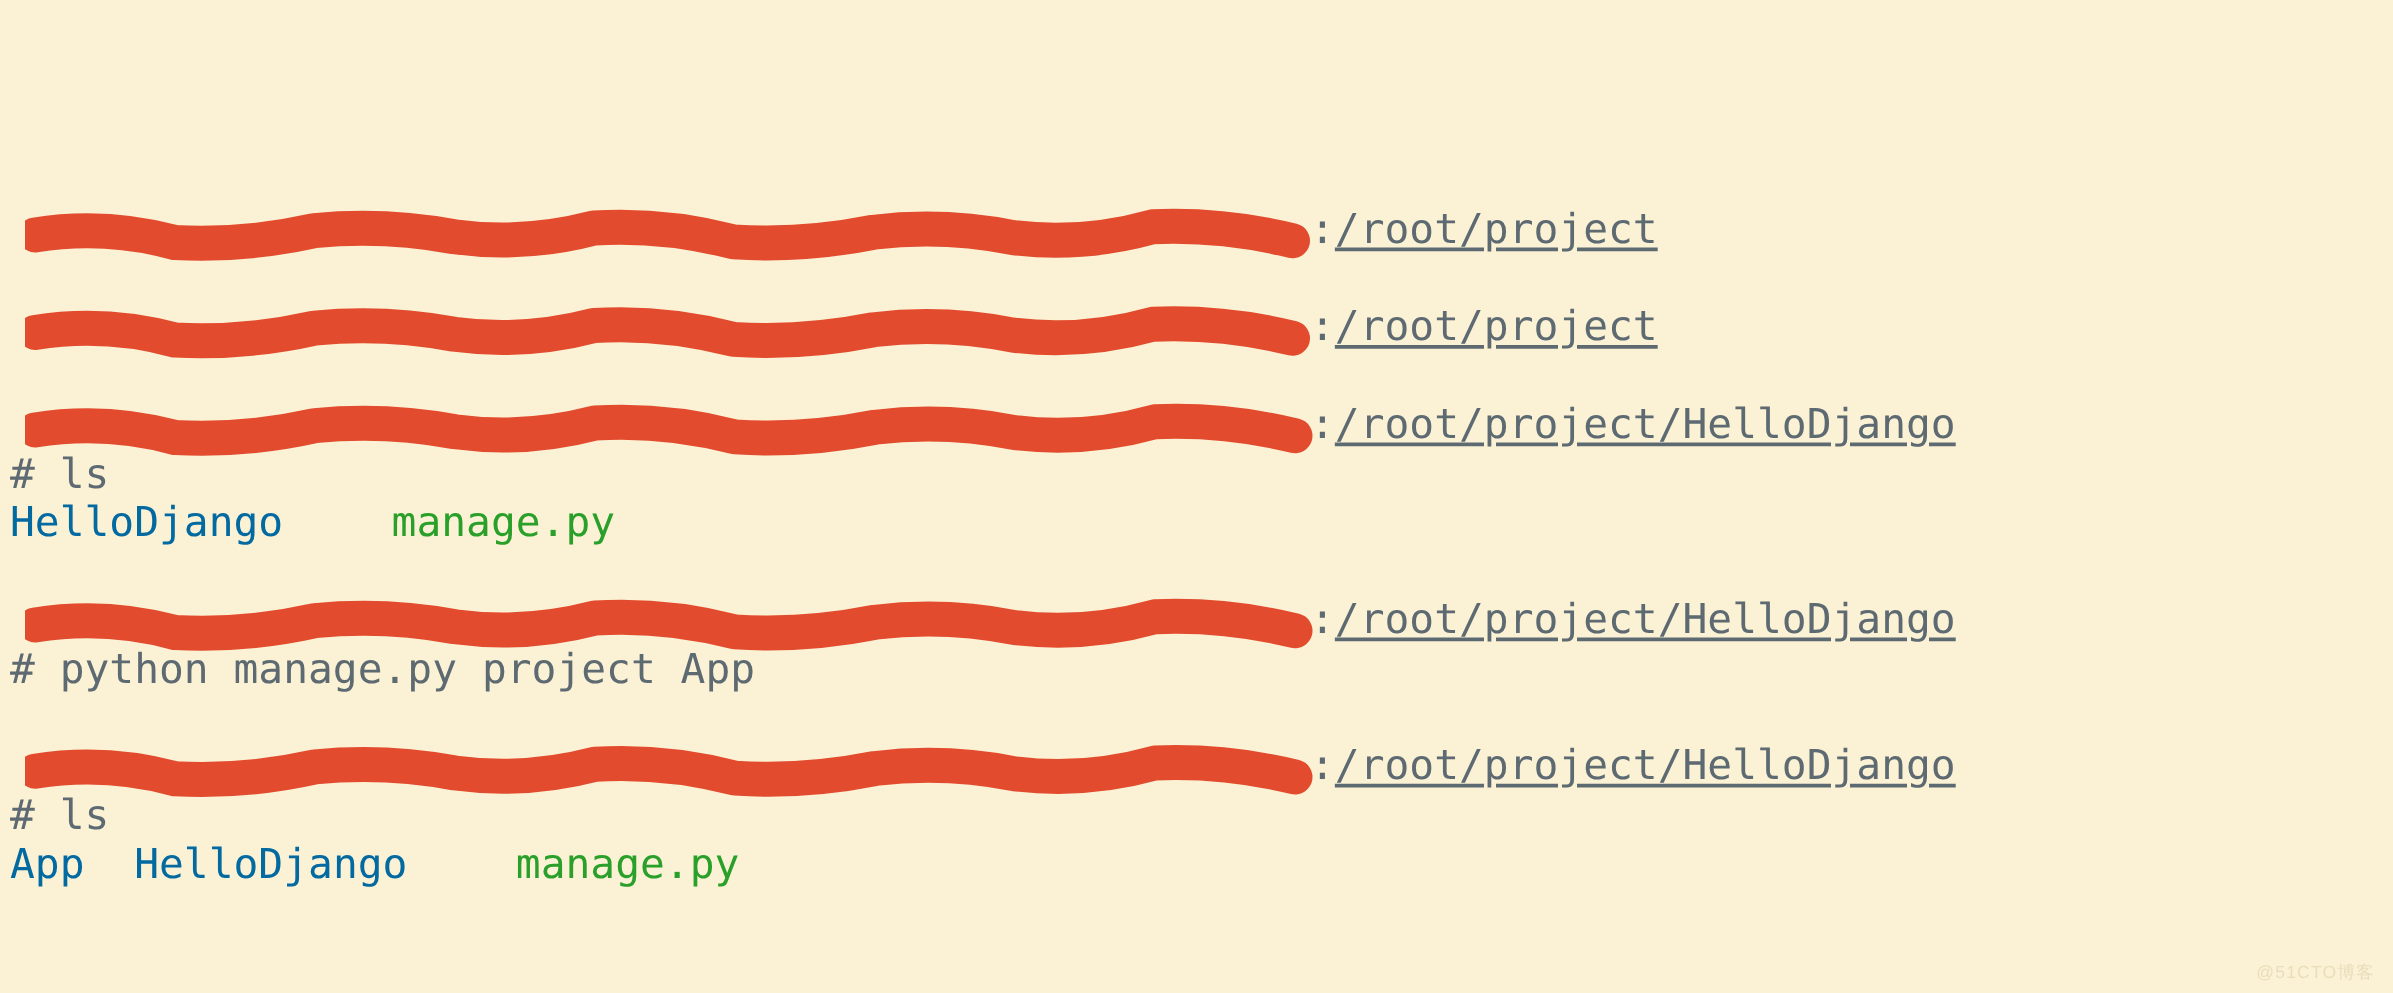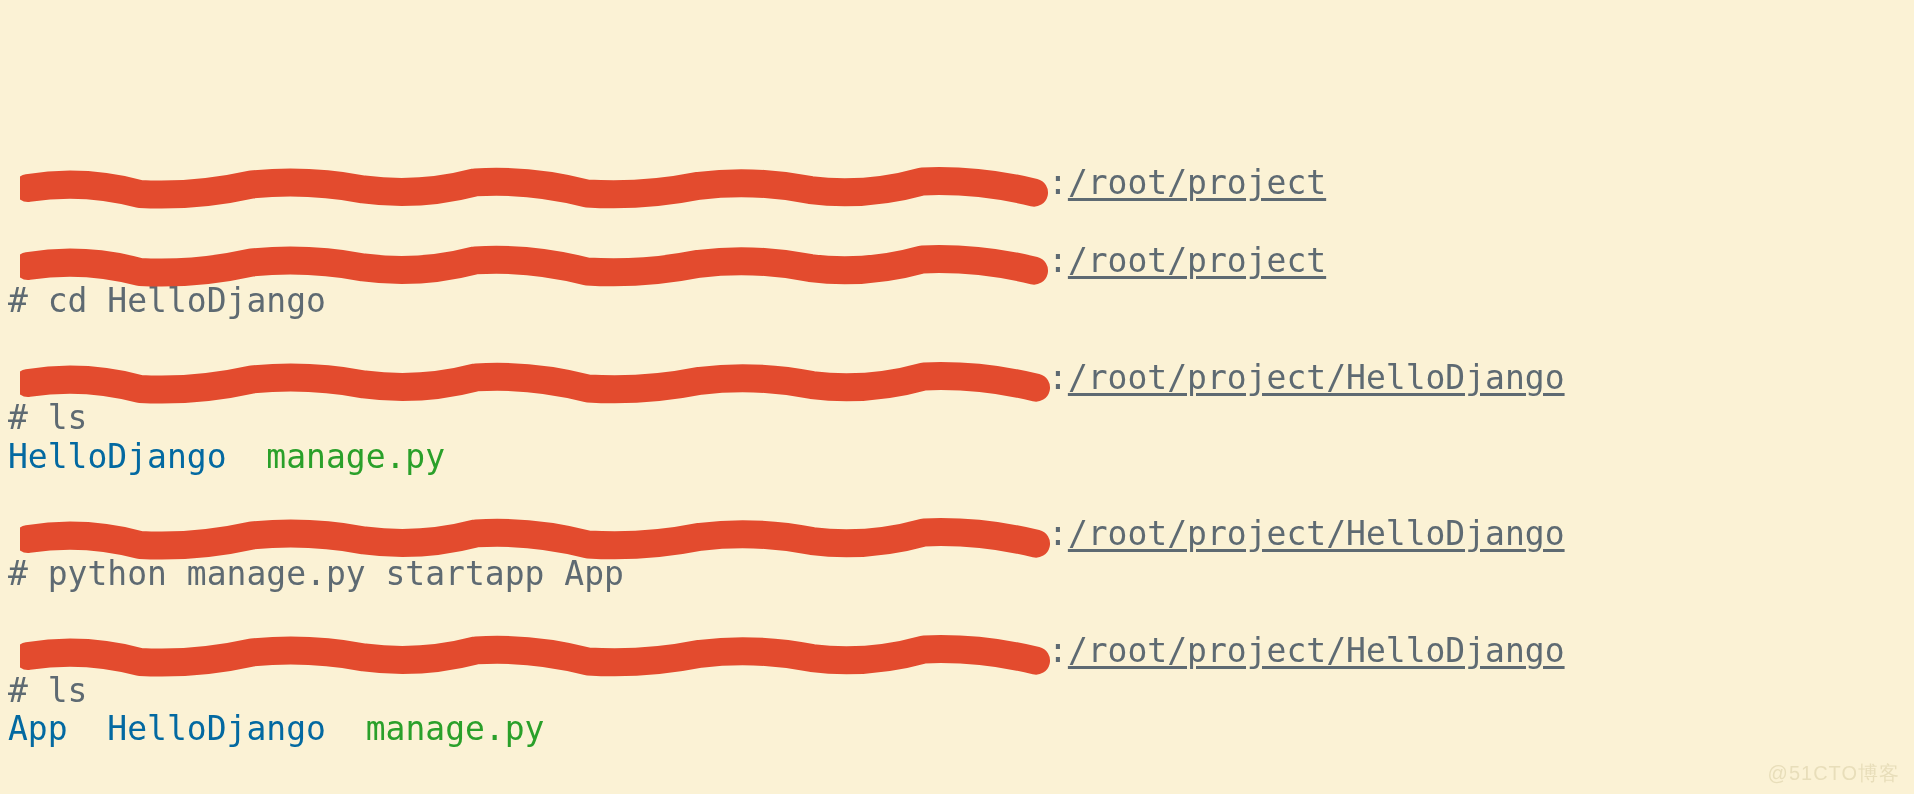--- a/index.html
+++ b/index.html
@@ -30,28 +30,28 @@
     color: #5e6a72;
     font-weight: 500;
   }
   .path-suffix .colon { text-decoration: none; }
   .path-suffix .path  { text-decoration: underline; text-underline-offset: 4px; }
   .cmd-line {
     color: #5e6a72;
   }
   .hash { color:#5e6a72; }
   .dir  { color:#0369a1; }
-  .file-exec { color:#2aa02a; }
+  .file-exec { color:#2aa02a;margin-left:47px; }
   .gap { height: 38px; }
   .gap-top { height: 8px; }
   .watermark {
     position: absolute;
     right: 14px;
     bottom: 8px;
-    font-size: 20px;
+    font-size: 14px;
     color: #e8deba;
     font-family: sans-serif;
     letter-spacing: 1px;
   }
   
   svg.scribble {
     position: absolute;
     left: 0;
     top: 0;
     pointer-events: none;
@@ -59,22 +59,22 @@
 </style>
 </head>
 <body>
 
 <div class="terminal">
   <div class="gap-top"></div>
   <div id="rows"><div class="prompt-line"><svg class="scribble" width="1050" height="50" style="left: 12px; top: 0px;">
           <path d="M 8 24 Q 63.9 15.0 119.8 30.0 Q 175.7 33.0 231.6 20.5 Q 287.4 15.0 343.3 25.4 Q 399.2 33.0 455.1 18.4 Q 511.0 15.0 566.9 29.5 Q 622.8 33.0 678.7 21.8 Q 734.6 15.0 790.4 26.1 Q 846.3 33.0 902.2 17.4 Q 958.1 15.0 1014.0 28.6" stroke="#e34b2e" stroke-width="28" stroke-linecap="round" stroke-linejoin="round" fill="none"></path>
         </svg><span class="path-suffix" style="left: 1040px;"><span class="colon">:</span><span class="path">/root/project</span></span></div><div class="gap"></div><div class="prompt-line"><svg class="scribble" width="1050" height="50" style="left: 12px; top: 0px;">
           <path d="M 8 24 Q 63.9 15.0 119.8 30.0 Q 175.7 33.0 231.6 20.5 Q 287.4 15.0 343.3 25.4 Q 399.2 33.0 455.1 18.4 Q 511.0 15.0 566.9 29.5 Q 622.8 33.0 678.7 21.8 Q 734.6 15.0 790.4 26.1 Q 846.3 33.0 902.2 17.4 Q 958.1 15.0 1014.0 28.6" stroke="#e34b2e" stroke-width="28" stroke-linecap="round" stroke-linejoin="round" fill="none"></path>
-        </svg><span class="path-suffix" style="left: 1040px;"><span class="colon">:</span><span class="path">/root/project</span></span></div><div class="cmd-line"><span class="hash"># </span><span>cd HelloDjango</span></div><div class="gap"></div><div class="prompt-line"><svg class="scribble" width="1052" height="50" style="left: 12px; top: 0px;">
+        </svg><span class="path-suffix" style="left: 1040px;"><span class="colon">:</span><span class="path">/root/project</span></span></div><div class="gap"></div><div class="prompt-line"><svg class="scribble" width="1052" height="50" style="left: 12px; top: 0px;">
           <path d="M 8 24 Q 64.0 15.0 120.0 30.0 Q 176.0 33.0 232.0 20.5 Q 288.0 15.0 344.0 25.4 Q 400.0 33.0 456.0 18.4 Q 512.0 15.0 568.0 29.5 Q 624.0 33.0 680.0 21.8 Q 736.0 15.0 792.0 26.1 Q 848.0 33.0 904.0 17.4 Q 960.0 15.0 1016.0 28.6" stroke="#e34b2e" stroke-width="28" stroke-linecap="round" stroke-linejoin="round" fill="none"></path>
         </svg><span class="path-suffix" style="left: 1040px;"><span class="colon">:</span><span class="path">/root/project/HelloDjango</span></span></div><div class="cmd-line"><span class="hash"># </span><span>ls</span></div><div class="cmd-line"><span class="dir">HelloDjango</span><span>  </span><span class="file-exec">manage.py</span></div><div class="gap"></div><div class="prompt-line"><svg class="scribble" width="1052" height="50" style="left: 12px; top: 0px;">
           <path d="M 8 24 Q 64.0 15.0 120.0 30.0 Q 176.0 33.0 232.0 20.5 Q 288.0 15.0 344.0 25.4 Q 400.0 33.0 456.0 18.4 Q 512.0 15.0 568.0 29.5 Q 624.0 33.0 680.0 21.8 Q 736.0 15.0 792.0 26.1 Q 848.0 33.0 904.0 17.4 Q 960.0 15.0 1016.0 28.6" stroke="#e34b2e" stroke-width="28" stroke-linecap="round" stroke-linejoin="round" fill="none"></path>
-        </svg><span class="path-suffix" style="left: 1040px;"><span class="colon">:</span><span class="path">/root/project/HelloDjango</span></span></div><div class="cmd-line"><span class="hash"># </span><span>python manage.py startapp App</span></div><div class="gap"></div><div class="prompt-line"><svg class="scribble" width="1052" height="50" style="left: 12px; top: 0px;">
+        </svg><span class="path-suffix" style="left: 1040px;"><span class="colon">:</span><span class="path">/root/project/HelloDjango</span></span></div><div class="cmd-line"><span class="hash"># </span><span>python manage.py project App</span></div><div class="gap"></div><div class="prompt-line"><svg class="scribble" width="1052" height="50" style="left: 12px; top: 0px;">
           <path d="M 8 24 Q 64.0 15.0 120.0 30.0 Q 176.0 33.0 232.0 20.5 Q 288.0 15.0 344.0 25.4 Q 400.0 33.0 456.0 18.4 Q 512.0 15.0 568.0 29.5 Q 624.0 33.0 680.0 21.8 Q 736.0 15.0 792.0 26.1 Q 848.0 33.0 904.0 17.4 Q 960.0 15.0 1016.0 28.6" stroke="#e34b2e" stroke-width="28" stroke-linecap="round" stroke-linejoin="round" fill="none"></path>
         </svg><span class="path-suffix" style="left: 1040px;"><span class="colon">:</span><span class="path">/root/project/HelloDjango</span></span></div><div class="cmd-line"><span class="hash"># </span><span>ls</span></div><div class="cmd-line"><span class="dir">App</span><span>  </span><span class="dir">HelloDjango</span><span>  </span><span class="file-exec">manage.py</span></div><div class="gap"></div></div>
 </div>
 
 <div class="watermark">@51CTO博客</div>
 
 </body></html>

